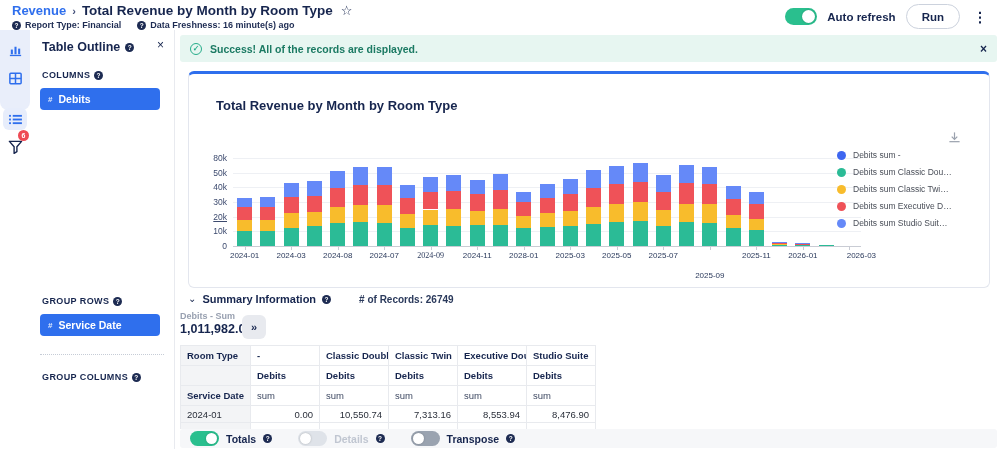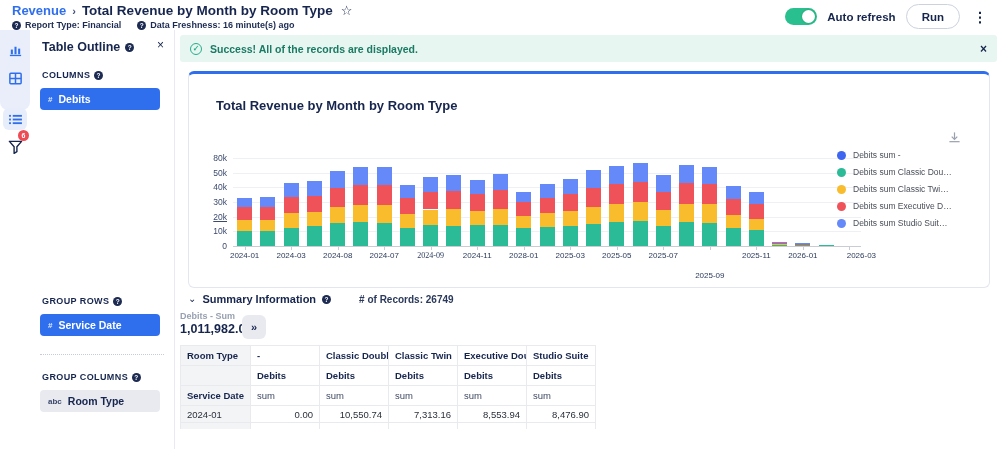--- a/index.html
+++ b/index.html
@@ -204,24 +204,20 @@
   <div class="pill blue" style="top:284px;">
     <span class="pfx">#</span>
     <span>Service Date</span>
   </div>
 
   <div class="dotted" style="top:324px;"></div>
 
   <div class="sec-label" style="top:342px;">
     <span>GROUP COLUMNS</span>
     <span class="q">?</span>
-  </div>
-  <div class="pill gray" style="top:360px;">
-    <span class="pfx">abc</span>
-    <span>Room Type</span>
   </div>
 </div>
 
 <div class="main">
 
   <div class="banner">
     <span class="check">✓</span>
     <span class="banner-text">Success! All of the records are displayed.</span>
     <span class="banner-close">×</span>
   </div>
@@ -459,13 +455,36 @@
             <td class="c val">0.00</td>
             <td class="c val">9,872.40</td>
             <td class="c val">6,954.12</td>
             <td class="c val">8,210.77</td>
             <td class="c val">5,988.03</td>
           </tr>
         </tbody>
       </table>
   </div>
 
+  <div class="footer">
+      <div class="ftog">
+        <span class="toggle on">
+          <span class="knob"></span>
+        </span>
+        <span class="ftog-label">Totals</span>
+        <span class="q">?</span>
+      </div>
+      <div class="ftog dis">
+        <span class="toggle off">
+          <span class="knob"></span>
+        </span>
+        <span class="ftog-label">Details</span>
+        <span class="q">?</span>
+      </div>
+      <div class="ftog">
+        <span class="toggle off dark">
+          <span class="knob"></span>
+        </span>
+        <span class="ftog-label">Transpose</span>
+        <span class="q">?</span>
+      </div>
+    </div>
 </div>
 
 </body></html>

